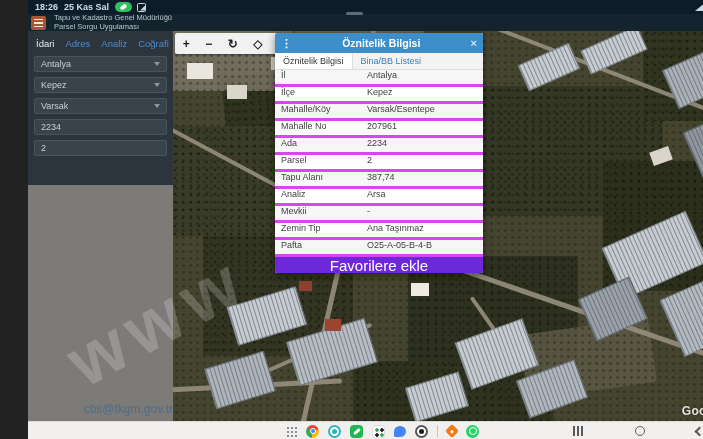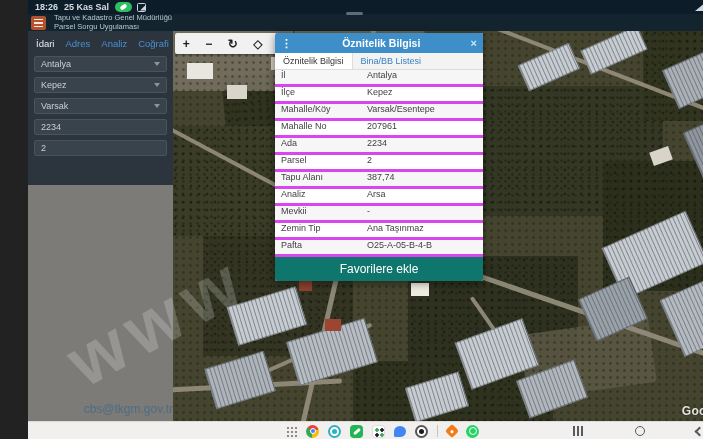--- a/index.html
+++ b/index.html
@@ -74,22 +74,22 @@
   .dlg-kebab{font-size:11px;font-weight:bold;cursor:pointer;}
   .dlg-title{flex:1;text-align:center;font-size:10.5px;font-weight:bold;}
   .dlg-close{color:#cfe6f7;font-size:11px;font-weight:bold;cursor:pointer;}
   .dlg-tabs{height:17px;background:#f3f3f3;display:flex;align-items:stretch;border-bottom:1px solid #ddd;}
   .dlg-tab{padding:0 8px;display:flex;align-items:center;color:#3a7fc1;font-size:9px;cursor:pointer;}
   .dlg-tab.active{background:#fff;color:#333;border-right:1px solid #ddd;}
   .drow{display:flex;height:17px;align-items:flex-start;border-bottom:3px solid #d946ef;padding:0 6px;background:#fff;}
   .drow:nth-child(odd){background:#f6f6f6;}
   .dlabel{width:86px;color:#3f3f3f;}
   .dvalue{flex:1;color:#3f3f3f;}
-  .dlg-btn{height:24px;background:#0f766e;color:#fff;display:flex;align-items:center;justify-content:center;
-    font-size:12px;cursor:pointer;}
+  .dlg-btn{height:16px;background:#6d28d9;color:#fff;display:flex;align-items:center;justify-content:center;
+    font-size:15px;cursor:pointer;}
 
   
   .taskbar{position:absolute;left:0;bottom:0;width:703px;height:18px;background:#f1f0ee;border-top:1px solid #dcdbd9;}
   .tb-icons{position:absolute;left:258px;top:0;height:18px;display:flex;align-items:center;gap:9px;}
   .tb-nav{position:absolute;left:545px;top:0;height:18px;width:130px;display:flex;align-items:center;justify-content:space-between;}
   .ti{display:inline-block;}
   .ti-grid{width:11px;height:11px;background-image:radial-gradient(#8a8a8a 1px,transparent 1.3px);background-size:4px 4px;}
   .ti-chrome{width:13px;height:13px;border-radius:50%;position:relative;
     background:conic-gradient(from -50deg,#ea4335 0 33%,#fbbc05 33% 66%,#34a853 66% 100%);}
   .ti-chrome::after{content:"";position:absolute;left:3.5px;top:3.5px;width:6px;height:6px;border-radius:50%;background:#4285f4;border:1.5px solid #fff;box-sizing:border-box;}

